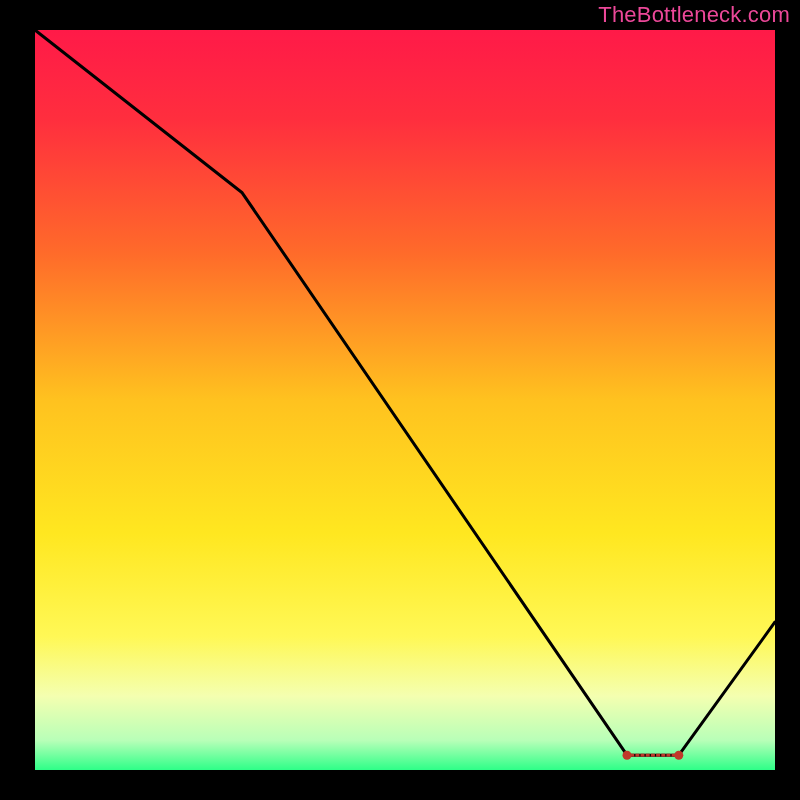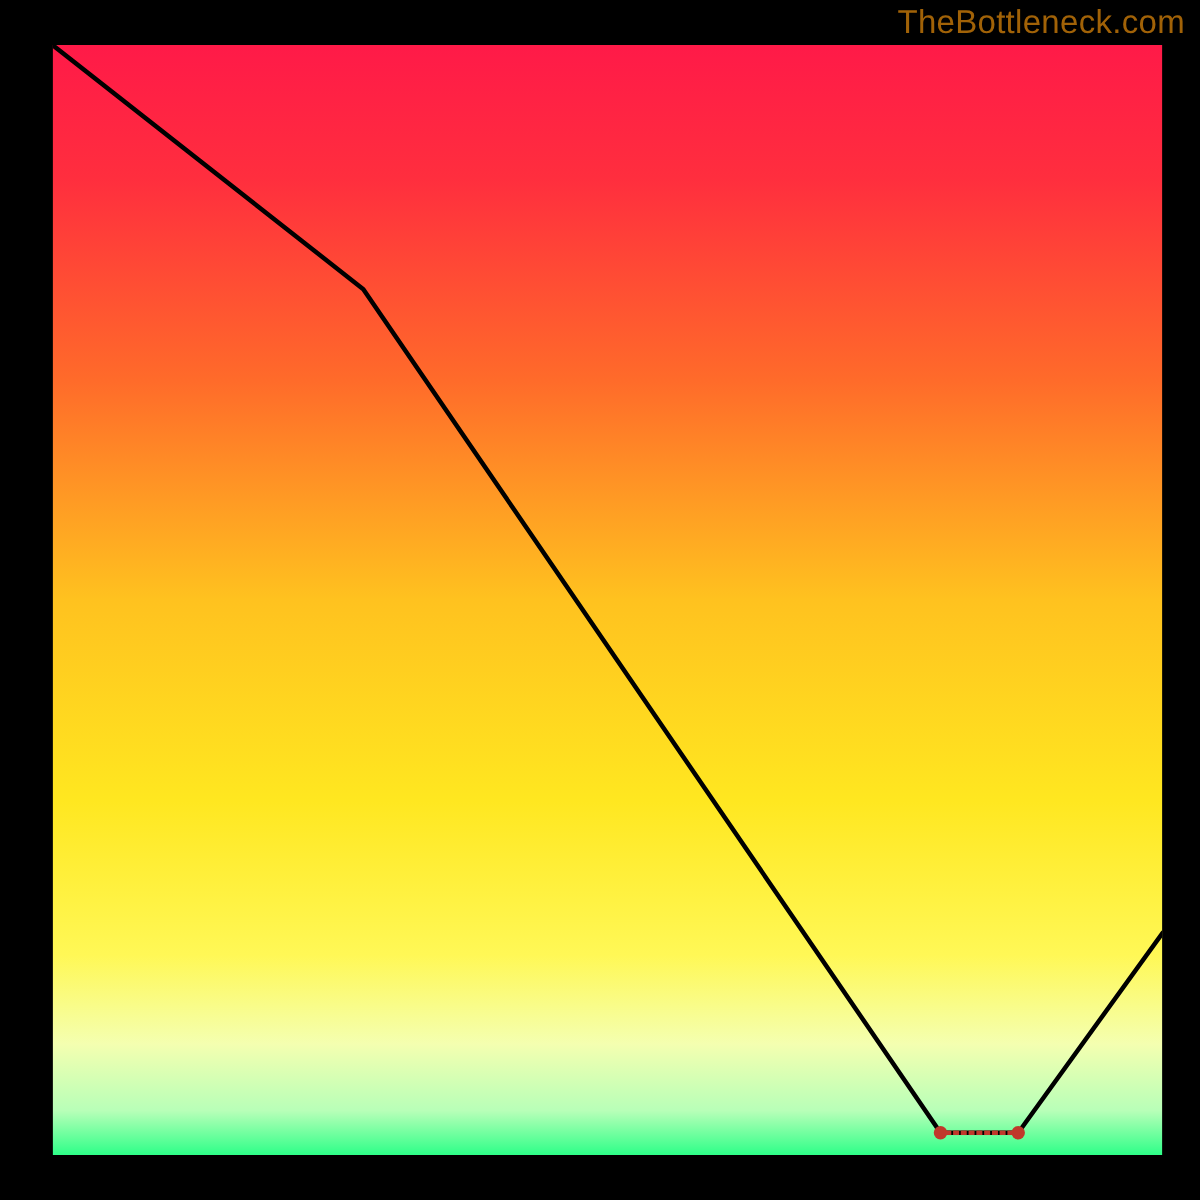--- a/index.html
+++ b/index.html
@@ -14,21 +14,21 @@
   .frame {
     position: relative;
     width: 800px;
     height: 800px;
     background: #000;
   }
   .watermark {
     position: absolute;
     top: 2px;
     right: 10px;
-    color: #a16207;
+    color: #ec4899;
     font-size: 22px;
     font-weight: 500;
     letter-spacing: 0.2px;
     z-index: 3;
   }
   .plot-area {
     position: absolute;
     left: 35px;
     top: 30px;
     width: 740px;

